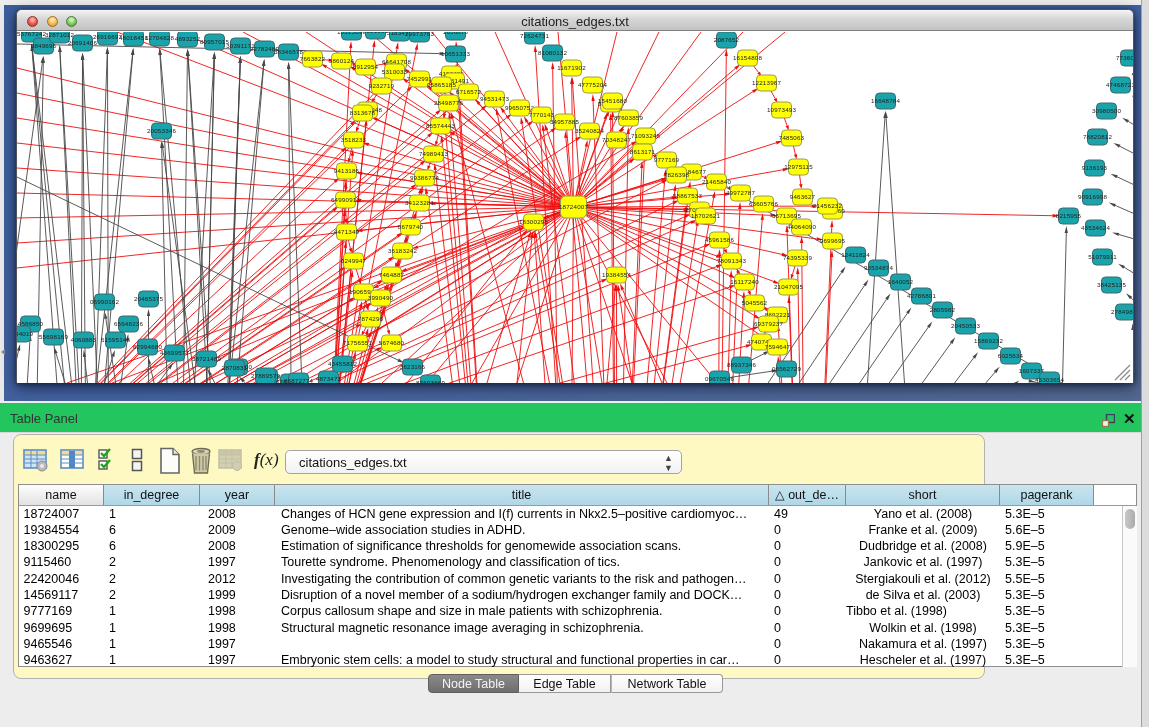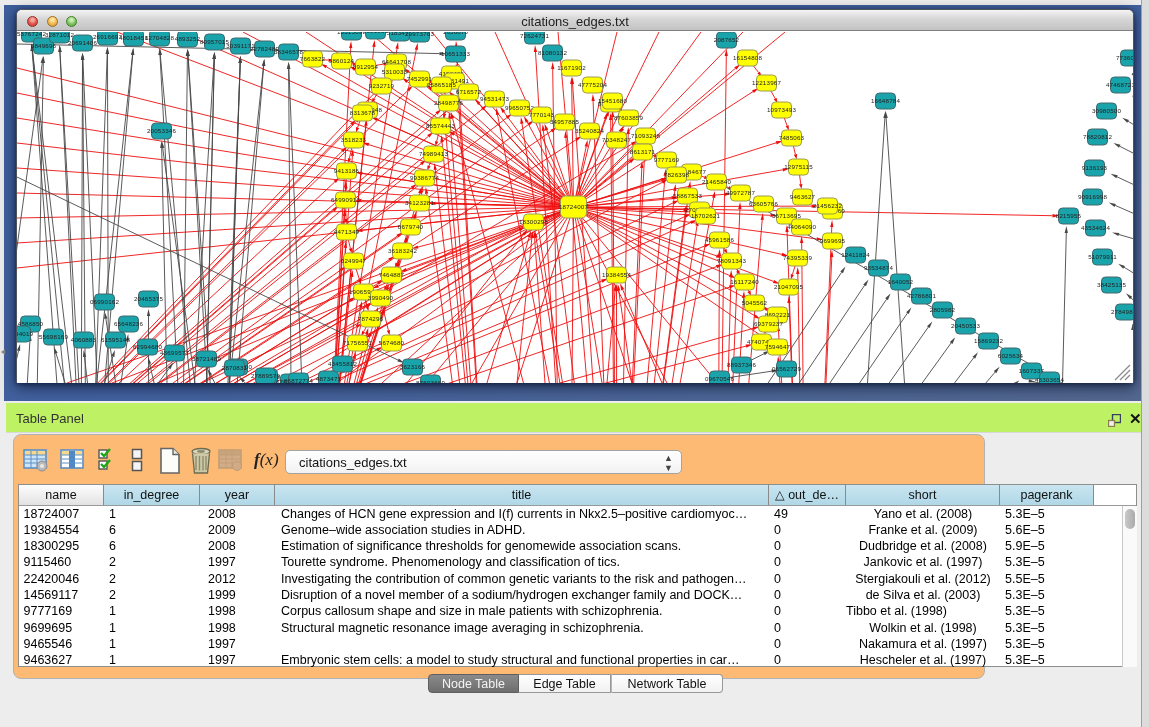--- a/index.html
+++ b/index.html
@@ -22,27 +22,27 @@
   background:linear-gradient(#f4f4f4,#d6d6d6 45%,#c3c3c3); }
 #titlebar .t { position:absolute; left:0; right:0; top:3.5px; text-align:center; font-size:13px; font-weight:normal; color:#222222; }
 .tl { position:absolute; top:6px; width:11px; height:11px; border-radius:50%; }
 #tl-r { left:10px;  background:radial-gradient(circle at 50% 32%, #f8a79e 0 18%, #e2544a 55%, #c03c32 100%); border:1px solid #922f27; }
 #tl-y { left:29.5px; background:radial-gradient(circle at 50% 32%, #fde2a0 0 18%, #f1b84e 55%, #d1922c 100%); border:1px solid #9d6f21; }
 #tl-g { left:49px;  background:radial-gradient(circle at 50% 32%, #c7ecb2 0 18%, #7cc45e 55%, #56a03c 100%); border:1px solid #47802c; }
 #canvas { position:absolute; left:0px; top:22px; width:1116px; height:351px; background:#fff; overflow:hidden; }
 
 
 #panel { position:absolute; left:0; top:401px; width:1149px; height:326px; background:#ededed; }
-#paneltitle { position:absolute; left:0; top:2px; width:1141px; height:30px; background:#bef264; border-bottom:1px solid #d8d8d8;margin-left:6px; }
+#paneltitle { position:absolute; left:0; top:2px; width:1141px; height:30px; background:#22c55e; border-bottom:1px solid #d8d8d8; }
 #paneltitle .pt { position:absolute; left:10px; top:8px; font-size:13px; color:#333; }
 #pfloat { position:absolute; left:1102px; top:11px; width:13px; height:13px; }
 #pclose { position:absolute; left:1123px; top:7px; font-size:15px; font-weight:bold; color:#111; }
 
 #container { position:absolute; left:13px; top:33px; width:972px; height:245px;
-  background:#fdba74; border:1px solid #b2b2b2; border-radius:8px; }
+  background:#fef9c3; border:1px solid #b2b2b2; border-radius:8px; }
 
 
 #toolbar { position:absolute; left:6px; top:12px; height:32px; }
 .ticon { position:absolute; top:0; }
 #combo { position:absolute; left:271px; top:15px; width:397px; height:24px; background:linear-gradient(#ffffff,#f2f2f2);
   border:1px solid #a3a3a3; border-radius:5px; font-size:13px; color:#111; }
 #combo .cv { position:absolute; left:13px; top:4px; }
 #combo .arr { position:absolute; right:8px; top:2px; font-size:9px; color:#444; line-height:10px; text-align:center; }
 
 

